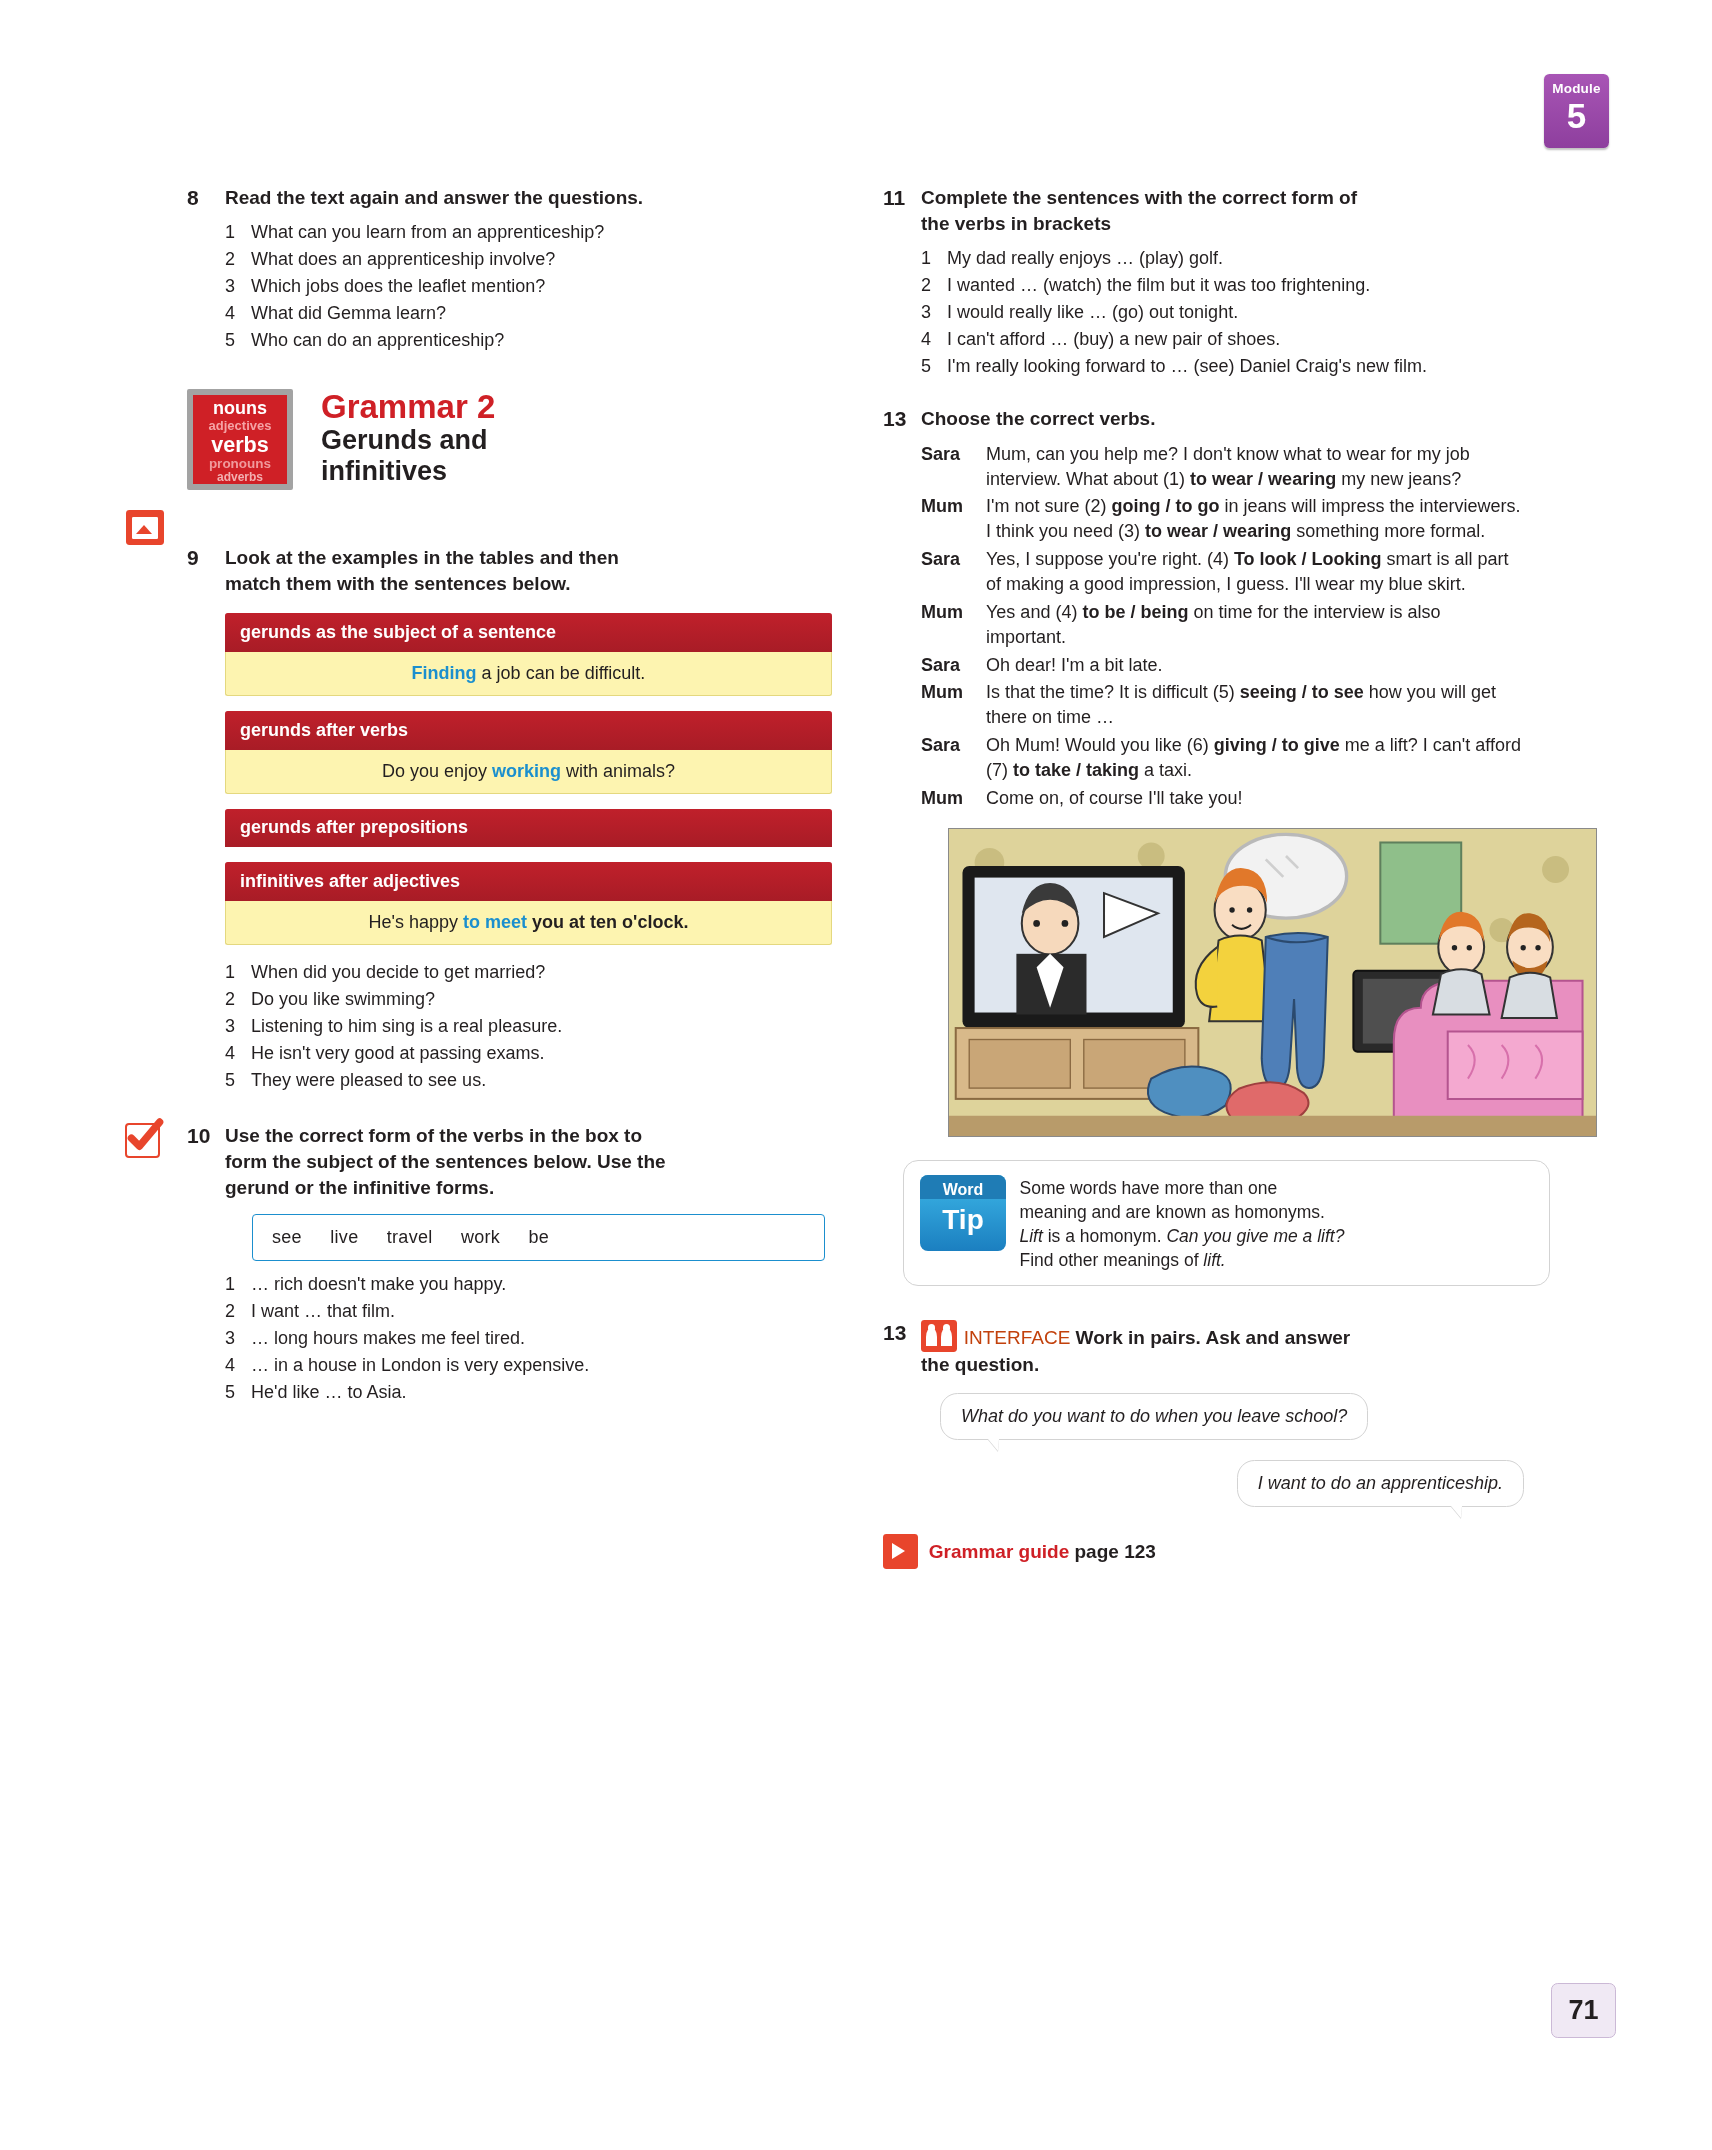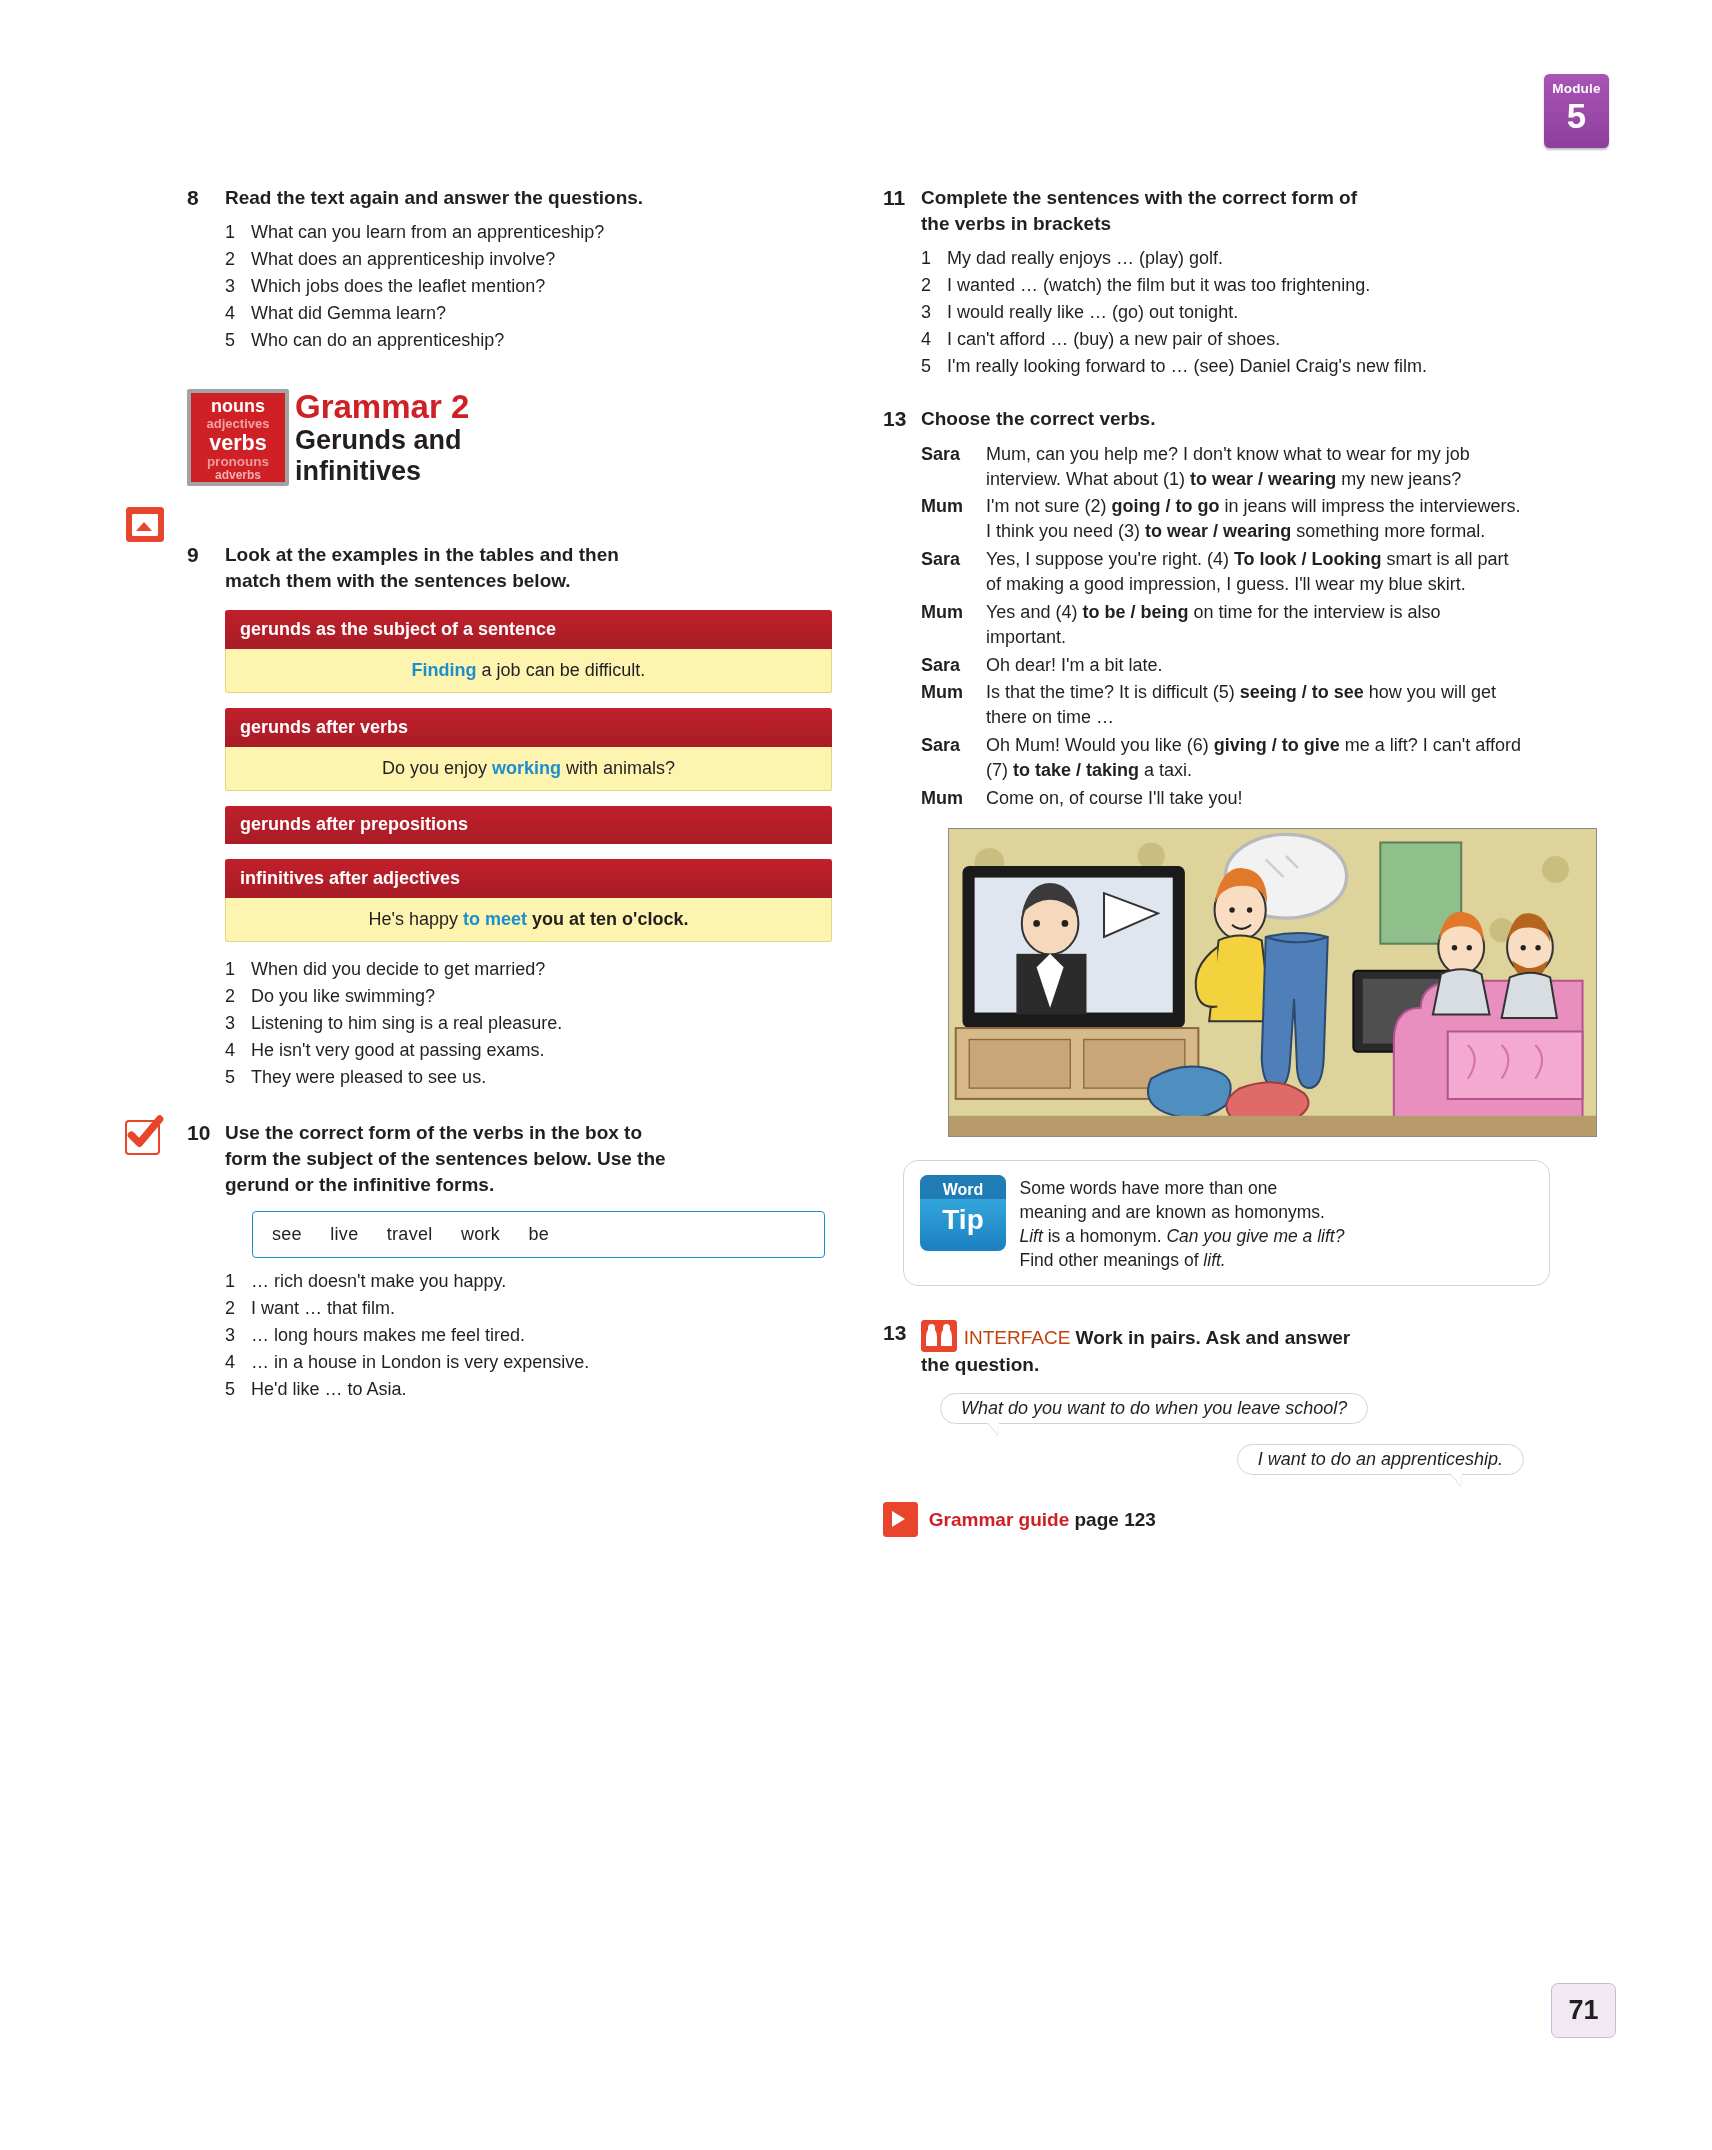--- a/index.html
+++ b/index.html
@@ -106,23 +106,23 @@
   
   .grammar-header {
     display: flex;
     align-items: flex-start;
     margin: 36px 0 20px 0;
   }
   .word-cloud {
     width: 94px;
     height: 89px;
     background: #cf2026;
-    border: 4px solid #a3a3a3;
+    border: 6px solid #a3a3a3;
     color: #fff;
-    margin-right: 6px;
+    margin-right: 28px;
     position: relative;
     overflow: hidden;
     flex: 0 0 94px;
     border-radius: 2px;
   }
   .word-cloud span {
     display: block;
     font-weight: bold;
     text-align: center;
     line-height: 1;
@@ -302,21 +302,21 @@
   .iface-icon .h1, .iface-icon .h2 {
     position:absolute; width:7.4px; height:7.4px; background:#fff; border-radius:50%; top:4px;
   }
   .iface-icon .h1{ left:6.7px;}
   .iface-icon .h2{ left:21.6px;}
   .iface-label { color: #c2410c; font-weight: normal; }
 
   .bubble {
     border: 1.3px solid #d3d3d3;
     border-radius: 17.5px;
-    padding: 4px 20px;
+    padding: 12px 20px;
     font-size: 18px;
     font-style: italic;
     background: #fff;
     position: relative;
     display: inline-block;
   }
   .bubble:after {
     content:"";
     position:absolute;
     bottom:-11.5px;

